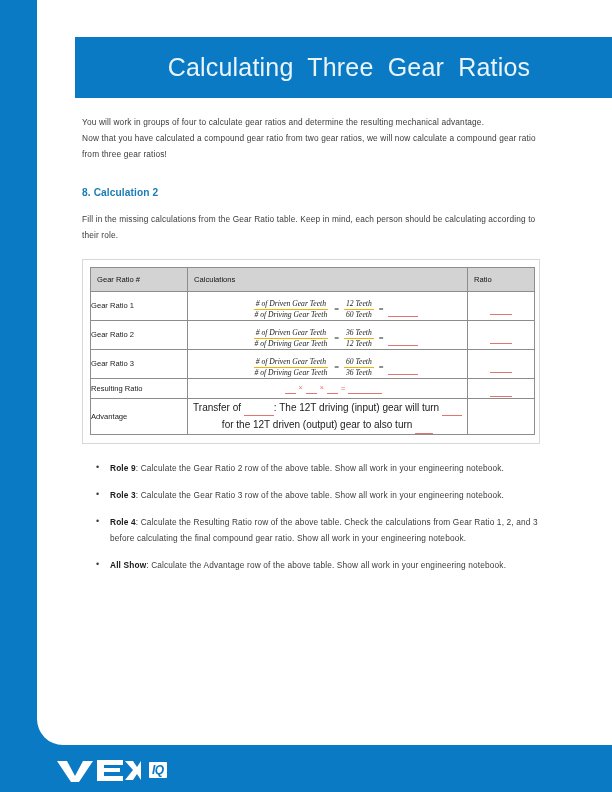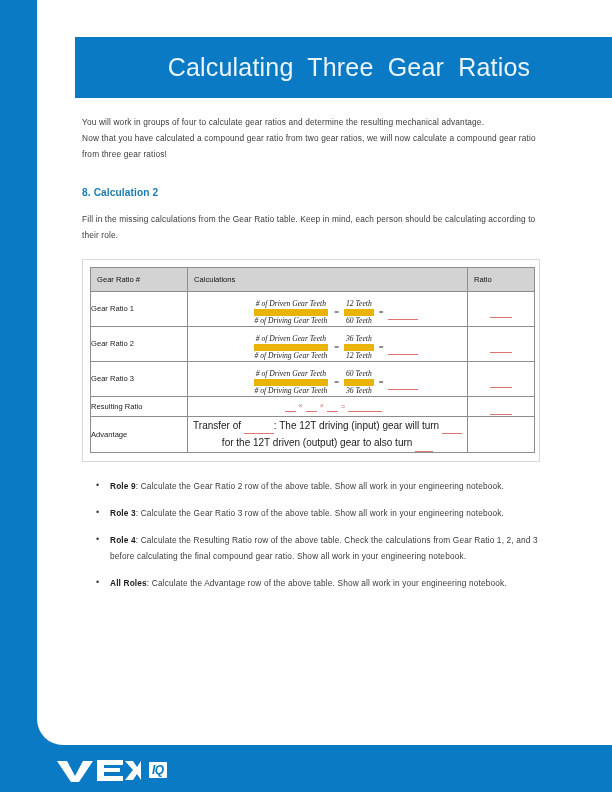--- a/index.html
+++ b/index.html
@@ -138,21 +138,21 @@
     font-size: 7.6px;
     color: #1a1a1a;
     transform: translateX(8px);
   }
   .frac {
     display: inline-flex;
     flex-direction: column;
     align-items: center;
     line-height: 1.25;
   }
-  .frac .num { border-bottom: 7px solid #eab308; padding: 0 2px 0.5px 2px; white-space: nowrap; }
+  .frac .num { border-bottom: 1px solid #eab308; padding: 0 2px 0.5px 2px; white-space: nowrap; }
   .frac .den { padding: 0.5px 2px 0 2px; white-space: nowrap; }
   .eq { font-style: normal; font-family: "Liberation Serif", serif; font-size: 8.5px; }
 
   .blank-red {
     display: inline-block;
     width: 30px;
     border-bottom: 1.2px solid #e0756f;
     height: 8px;
     vertical-align: bottom;
     transform: translateY(3px);
@@ -375,21 +375,21 @@
           </tr>
 
         </tbody>
       </table>
     </div>
 
     <ul class="roles">
       <li><b>Role 9</b><span>: Calculate the Gear Ratio 2 row of the above table. Show all work in your engineering notebook.</span></li>
       <li><b>Role 3</b><span>: Calculate the Gear Ratio 3 row of the above table. Show all work in your engineering notebook.</span></li>
       <li><b>Role 4</b><span>: Calculate the Resulting Ratio row of the above table. Check the calculations from Gear Ratio 1, 2, and 3 before calculating the final compound gear ratio. Show all work in your engineering notebook.</span></li>
-      <li><b>All Roles</b><span>: Calculate the Advantage row of the above table. Show all work in your engineering notebook.</span></li>
+      <li><b>All Show</b><span>: Calculate the Advantage row of the above table. Show all work in your engineering notebook.</span></li>
     </ul>
 
   </div>
 
   <div id="footer-logo">
     <svg class="vex-mark" width="86" height="26" viewBox="0 0 86 26">
       <path d="M2 4 L12 4 L20 19 L28 4 L38 4 L24 25 L16 25 Z" fill="#ffffff"></path>
       <path d="M42 3 L68 3 L68 8 L49 8 L49 11 L65 11 L65 15 L49 15 L49 19 L68 19 L68 24 L42 24 Z" fill="#ffffff"></path>
       <path d="M70 4 L78 4 L82 10 L86 4 L94 4 L86 13 L94 23 L86 23 L82 17 L78 23 L70 23 L78 13 Z" fill="#ffffff"></path>
     </svg>

